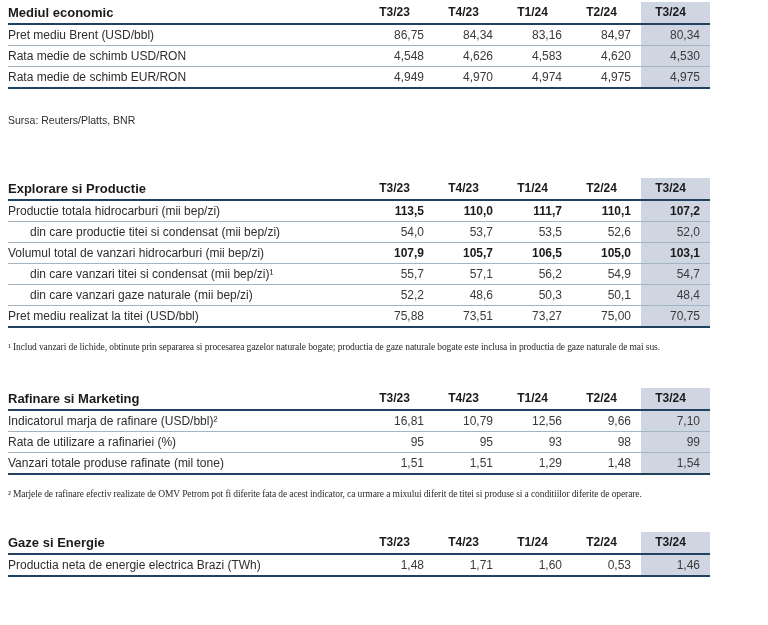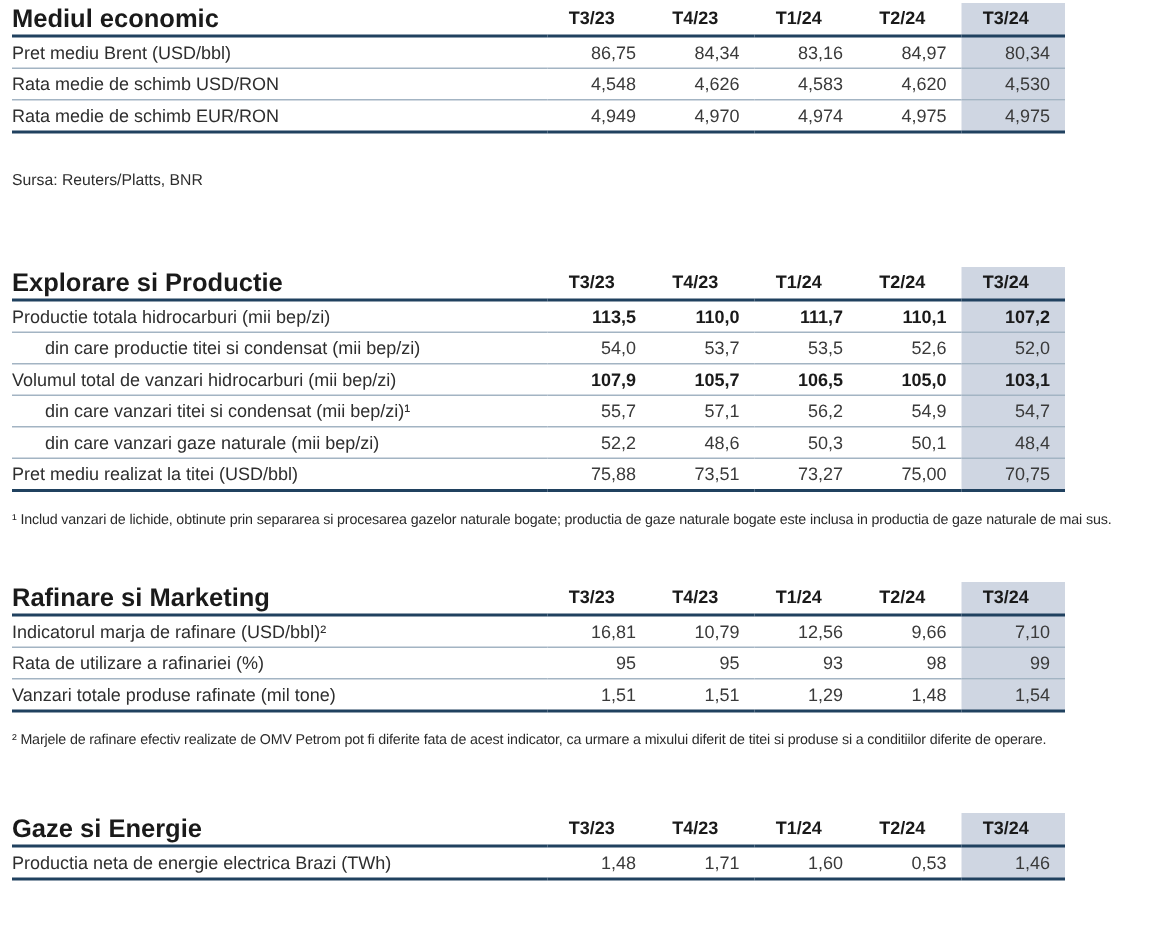--- a/index.html
+++ b/index.html
@@ -18,46 +18,46 @@
   .qtable{
     border-collapse:collapse;
     table-layout:fixed;
     width:702px;
     border-bottom:2px solid var(--rule-dark);
   }
   .c-label{width:357px;}
   .c-num{width:69px;}
   thead tr{border-bottom:2px solid var(--rule-dark);}
   th.t-title{
-    text-align:left;font-weight:bold;font-size:17px;line-height:13px;
+    text-align:left;font-weight:bold;font-size:13px;line-height:13px;
     padding:4px 0 4px 0;color:#1a1a1a;white-space:nowrap;
   }
   th.t-col{
     text-align:center;font-weight:bold;font-size:12px;line-height:13px;
     padding:4px 10px 4px 0;color:#1a1a1a;
   }
   tbody td{
     font-size:12px;line-height:13px;border-top:1px solid var(--rule-light);
   }
   tbody tr:first-child td{border-top:none;}
   td.label{padding:4px 0 3px 0;color:#2e2e2e;white-space:nowrap;overflow:hidden;}
   td.label.indent{padding-left:22px;}
   td.num{text-align:right;padding:4px 10px 3px 0;color:#3a3a3a;}
   tr.bold td.num{font-weight:bold;color:#1a1a1a;}
   th.hl, td.hl{background:var(--hl);}
   .source-note{
     margin:25px 0 0 0;font-size:10.5px;color:#2e2e2e;line-height:12px;
   }
   .footnote{
     margin:13px 0 0 0;font-size:9.5px;color:#2a2a2a;line-height:12px;
-    white-space:nowrap;overflow:hidden;letter-spacing:-0.1px;
+    white-space:nowrap;overflow:hidden;letter-spacing:-0.1px;font-family:Liberation Serif, serif;
   }
   .sec-2{margin-top:52px;}
   .sec-3{margin-top:35px;}
-  .sec-4{margin-top:42px;}
+  .sec-4{margin-top:32px;}
 </style>
 </head>
 <body>
 
 <div class="page">
 
   <section class="tbl-section sec-1">
     <table class="qtable">
       <colgroup>
           <col class="c-label">

